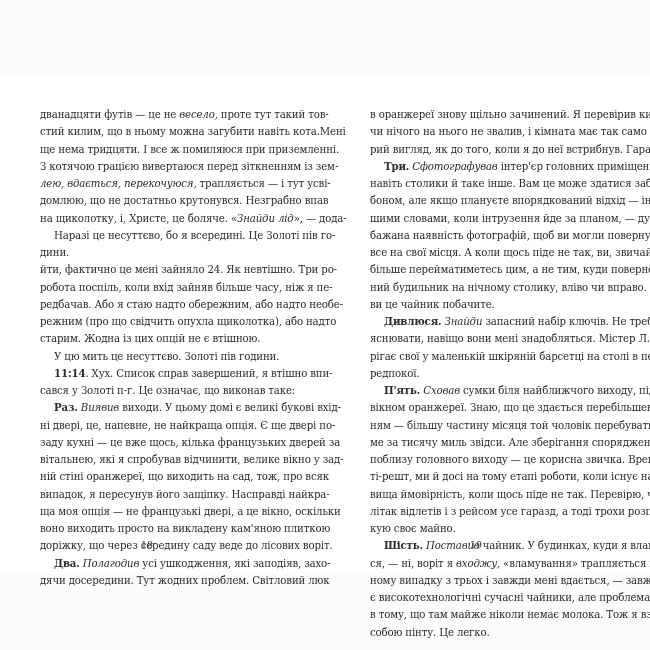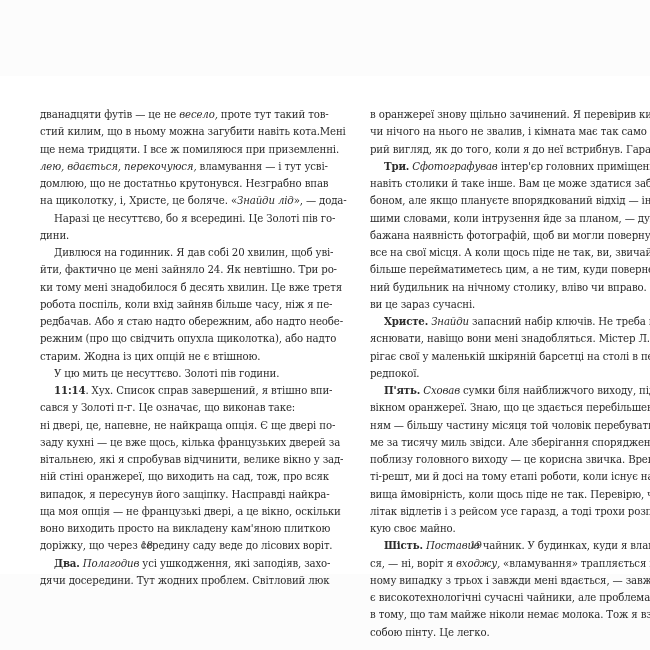--- a/index.html
+++ b/index.html
@@ -50,35 +50,35 @@
 </style>
 </head>
 <body>
 
 <div class="spread">
   <div class="page left">
     <div class="text-block">
         <div class="line"><span class="seg-n">дванадцяти футів — це не </span><span class="seg-i">весело,</span><span class="seg-n"> проте тут такий тов-</span></div>
         <div class="line"><span class="seg-n">стий килим, що в ньому можна загубити навіть кота.Мені</span></div>
         <div class="line"><span class="seg-n">ще нема тридцяти. І все ж помиляюся при приземленні.</span></div>
-        <div class="line"><span class="seg-i">лею, вдається, </span><span class="seg-i">перекочуюся,</span><span class="seg-n"> вламування — і тут усві-</span></div>
+        <div class="line"><span class="seg-n">З котячою грацією вивертаюся перед зіткненням із зем-</span></div>
+        <div class="line"><span class="seg-i">лею, вдається, </span><span class="seg-i">перекочуюся,</span><span class="seg-n"> трапляється — і тут усві-</span></div>
         <div class="line"><span class="seg-n">домлюю, що не достатньо крутонувся. Незграбно впав</span></div>
         <div class="line"><span class="seg-n">на щиколотку, і, Христе, це боляче. «</span><span class="seg-i">Знайди лід</span><span class="seg-n">», — дода-</span></div>
         <div class="line indent"><span class="seg-n">Наразі це несуттєво, бо я всередині. Це Золоті пів го-</span></div>
         <div class="line last"><span class="seg-n">дини.</span></div>
-        <div class="line indent"><span class="seg-n">Дивлюся на годинник. Я дав собі 20 хвилин, щоб уві-</span></div>
         <div class="line"><span class="seg-n">йти, фактично це мені зайняло 24. Як невтішно. Три ро-</span></div>
-        <div class="line"><span class="seg-n">ки тому мені знадобилося б десять хвилин. Це вже третя</span></div>
         <div class="line"><span class="seg-n">робота поспіль, коли вхід зайняв більше часу, ніж я пе-</span></div>
         <div class="line"><span class="seg-n">редбачав. Або я стаю надто обережним, або надто необе-</span></div>
         <div class="line"><span class="seg-n">режним (про що свідчить опухла щиколотка), або надто</span></div>
         <div class="line last"><span class="seg-n">старим. Жодна із цих опцій не є втішною.</span></div>
         <div class="line indent last"><span class="seg-n">У цю мить це несуттєво. Золоті пів години.</span></div>
         <div class="line indent"><span class="seg-b">11:14</span><span class="seg-n">. Хух. Список справ завершений, я втішно впи-</span></div>
         <div class="line last"><span class="seg-n">сався у Золоті п-г. Це означає, що виконав таке:</span></div>
+        <div class="line indent"><span class="seg-b">Раз.</span><span class="seg-n"> </span><span class="seg-i">Виявив</span><span class="seg-n"> виходи. У цьому домі є великі букові вхід-</span></div>
         <div class="line"><span class="seg-n">ні двері, це, напевне, не найкраща опція. Є ще двері по-</span></div>
         <div class="line"><span class="seg-n">заду кухні — це вже щось, кілька французьких дверей за</span></div>
         <div class="line"><span class="seg-n">вітальнею, які я спробував відчинити, велике вікно у зад-</span></div>
         <div class="line"><span class="seg-n">ній стіні оранжереї, що виходить на сад, тож, про всяк</span></div>
         <div class="line"><span class="seg-n">випадок, я пересунув його защіпку. Насправді найкра-</span></div>
         <div class="line"><span class="seg-n">ща моя опція — не французькі двері, а це вікно, оскільки</span></div>
         <div class="line"><span class="seg-n">воно виходить просто на викладену кам'яною плиткою</span></div>
         <div class="line last"><span class="seg-n">доріжку, що через середину саду веде до лісових воріт.</span></div>
         <div class="line indent"><span class="seg-b">Два.</span><span class="seg-n"> </span><span class="seg-i">Полагодив</span><span class="seg-n"> усі ушкодження, які заподіяв, захо-</span></div>
         <div class="line"><span class="seg-n">дячи досередини. Тут жодних проблем. Світловий люк</span></div>
@@ -91,22 +91,22 @@
         <div class="line"><span class="seg-n">чи нічого на нього не звалив, і кімната має так само доб-</span></div>
         <div class="line last"><span class="seg-n">рий вигляд, як до того, коли я до неї встрибнув. Гаразд.</span></div>
         <div class="line indent"><span class="seg-b">Три.</span><span class="seg-n"> </span><span class="seg-i">Сфотографував</span><span class="seg-n"> інтер'єр головних приміщень,</span></div>
         <div class="line"><span class="seg-n">навіть столики й таке інше. Вам це може здатися забо-</span></div>
         <div class="line"><span class="seg-n">боном, але якщо плануєте впорядкований відхід — ін-</span></div>
         <div class="line"><span class="seg-n">шими словами, коли інтрузення йде за планом, — дуже</span></div>
         <div class="line"><span class="seg-n">бажана наявність фотографій, щоб ви могли повернути</span></div>
         <div class="line"><span class="seg-n">все на свої місця. А коли щось піде не так, ви, звичайно,</span></div>
         <div class="line"><span class="seg-n">більше перейматиметесь цим, а не тим, куди поверне-</span></div>
         <div class="line"><span class="seg-n">ний будильник на нічному столику, вліво чи вправо. Як</span></div>
-        <div class="line last"><span class="seg-n">ви це зараз сучасні.</span></div>
-        <div class="line indent"><span class="seg-b">Христе.</span><span class="seg-n"> </span><span class="seg-i">Знайди</span><span class="seg-n"> запасний набір ключів. Не треба по-</span></div>
+        <div class="line last"><span class="seg-n">ви це чайник побачите.</span></div>
+        <div class="line indent"><span class="seg-b">Дивлюся.</span><span class="seg-n"> </span><span class="seg-i">Знайди</span><span class="seg-n"> запасний набір ключів. Не треба по-</span></div>
         <div class="line"><span class="seg-n">яснювати, навіщо вони мені знадобляться. Містер Л. збе-</span></div>
         <div class="line"><span class="seg-n">рігає свої у маленькій шкіряній барсетці на столі в пе-</span></div>
         <div class="line last"><span class="seg-n">редпокої.</span></div>
         <div class="line indent"><span class="seg-b">П'ять.</span><span class="seg-n"> </span><span class="seg-i">Сховав</span><span class="seg-n"> сумки біля найближчого виходу, під</span></div>
         <div class="line"><span class="seg-n">вікном оранжереї. Знаю, що це здається перебільшен-</span></div>
         <div class="line"><span class="seg-n">ням — більшу частину місяця той чоловік перебувати-</span></div>
         <div class="line"><span class="seg-n">ме за тисячу миль звідси. Але зберігання спорядження</span></div>
         <div class="line"><span class="seg-n">поблизу головного виходу — це корисна звичка. Вреш-</span></div>
         <div class="line"><span class="seg-n">ті-решт, ми й досі на тому етапі роботи, коли існує най-</span></div>
         <div class="line"><span class="seg-n">вища ймовірність, коли щось піде не так. Перевірю, чи</span></div>

